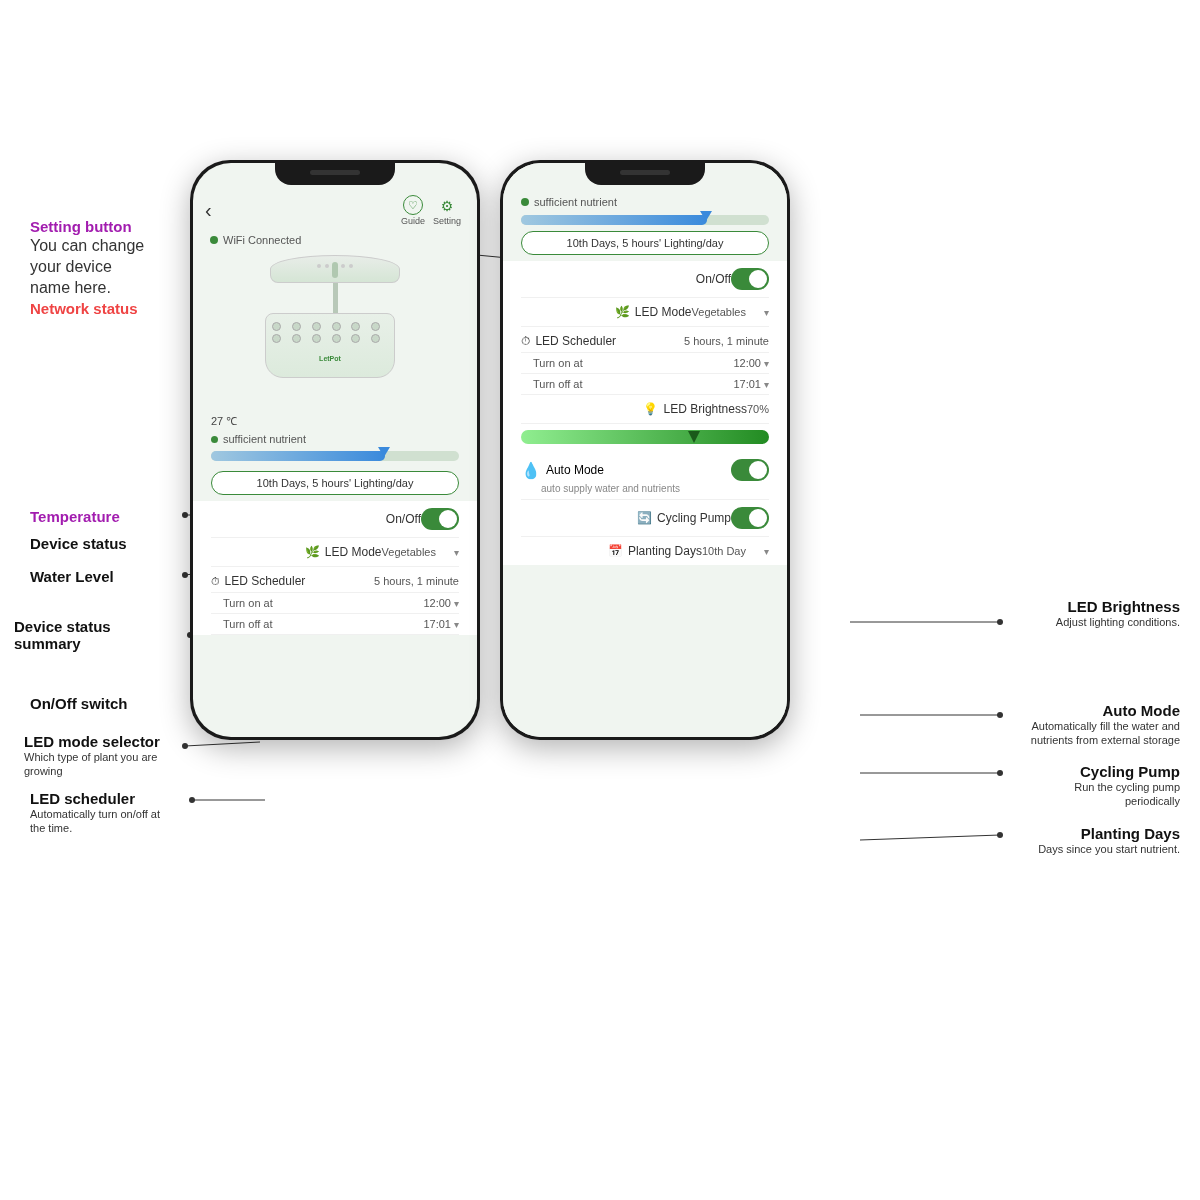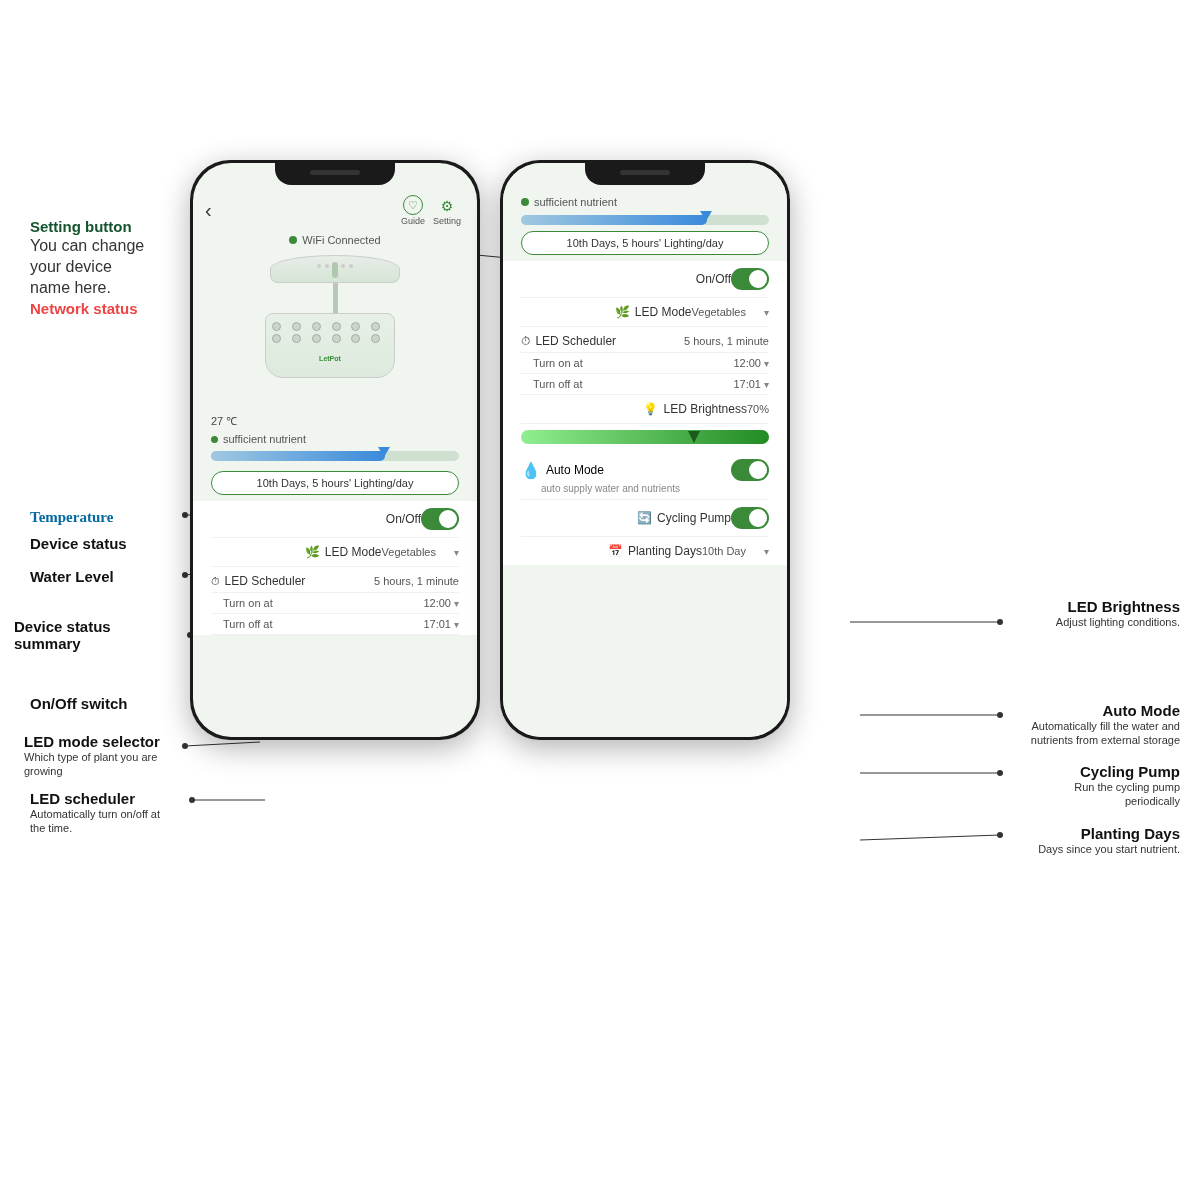--- a/index.html
+++ b/index.html
@@ -113,25 +113,25 @@
       display: flex;
       align-items: center;
       justify-content: center;
       font-size: 14px;
       color: #3a8a3a;
     }
 
     .wifi-status {
       display: flex;
       align-items: center;
-      justify-content: center;
       gap: 5px;
       padding: 4px 0;
       font-size: 11px;
       color: #555;
+      margin-left: 17px;
     }
 
     .wifi-dot {
       width: 8px;
       height: 8px;
       background: #3a8a3a;
       border-radius: 50%;
     }
 
     
@@ -366,30 +366,30 @@
       height: 0;
       border-left: 6px solid transparent;
       border-right: 6px solid transparent;
       border-top: 10px solid #3a8adc;
     }
   </style>
 </head>
 <body>
 
 <div style="position:absolute; left:30px; top:218px;">
-  <span style="font-weight:bold; font-size:15px; color:#14532d;">Setting button</span><br>
+  <span style="font-weight:bold; font-size:15px; color:#a21caf;">Setting button</span><br>
   <span style="font-size:16px; color:#333; display:block; width:120px; line-height:1.3;">You can change your device name here.</span>
 </div>
 
 <div style="position:absolute; left:30px; top:300px;">
   <span style="font-weight:bold; font-size:15px; color:#ef4444;">Network status</span>
 </div>
 
 <div style="position:absolute; left:30px; top:508px;">
-  <span style="font-weight:bold; font-size:15px; color:#0369a1;font-family:Liberation Serif, serif;">Temperature</span>
+  <span style="font-weight:bold; font-size:15px; color:#a21caf;">Temperature</span>
 </div>
 
 <div style="position:absolute; left:30px; top:535px;">
   <span style="font-weight:bold; font-size:15px; color:#111;">Device status</span>
 </div>
 
 <div style="position:absolute; left:30px; top:568px;">
   <span style="font-weight:bold; font-size:15px; color:#111;">Water Level</span>
 </div>
 

